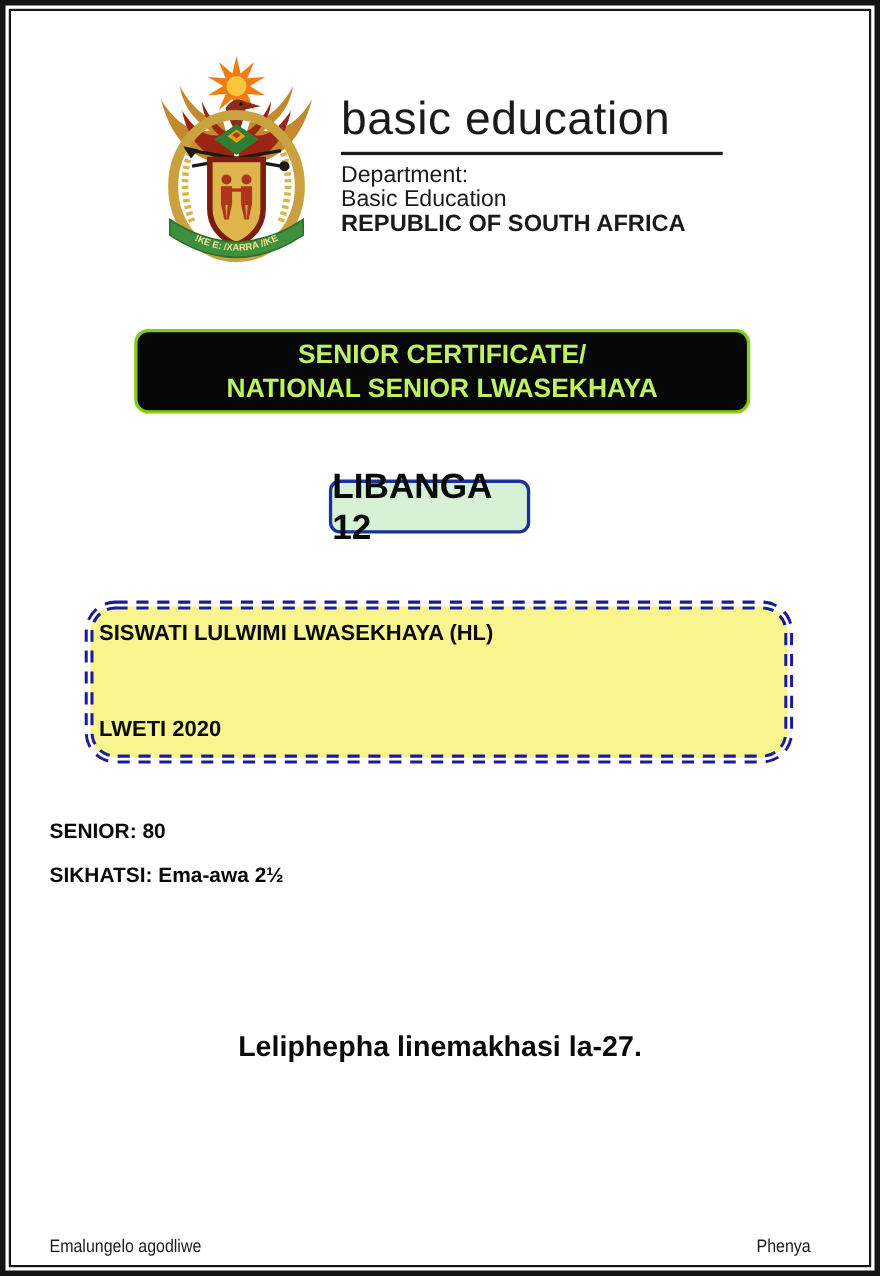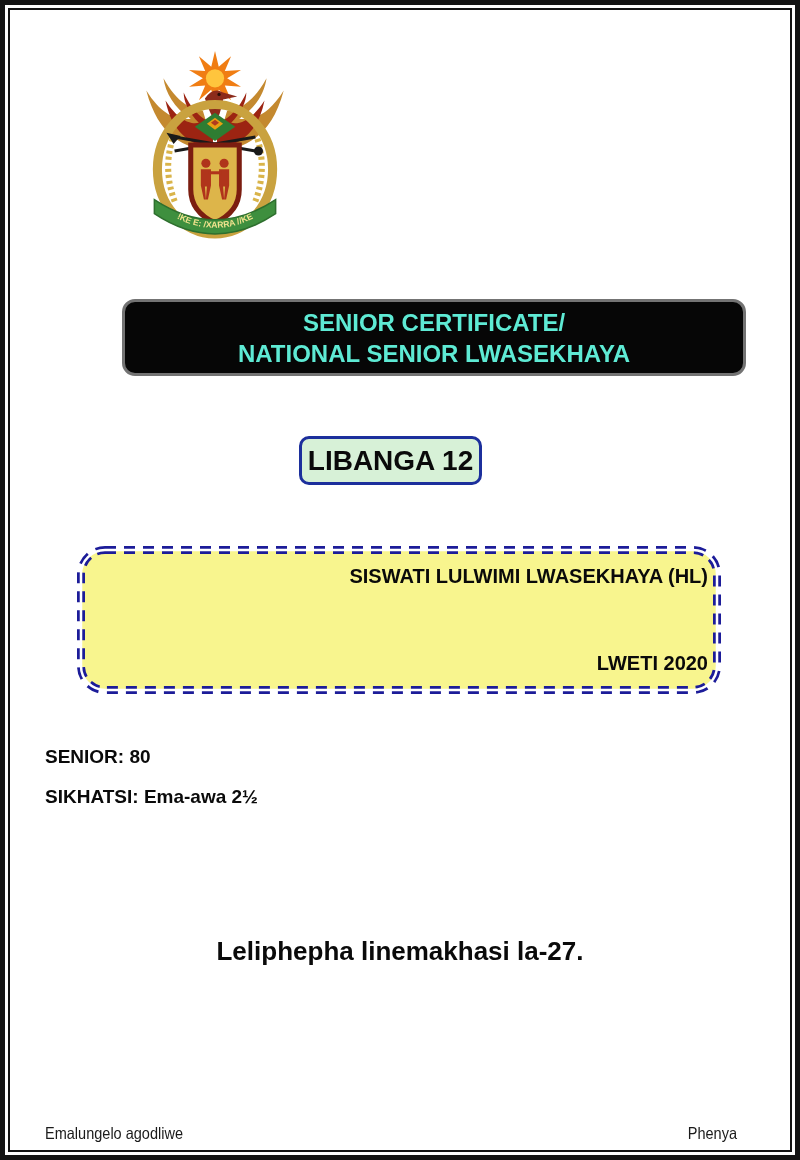--- a/index.html
+++ b/index.html
@@ -10,37 +10,37 @@
 
   
   .crest{position:absolute;left:138px;top:50px;width:154px;height:192px;}
   .brand-block{position:absolute;left:310px;top:84px;width:360px;}
   .brand-title{font-size:42px;font-weight:400;letter-spacing:0.5px;color:#1a1a1a;
                padding-bottom:6px;border-bottom:3px solid #1a1a1a;width:347px;box-sizing:border-box;}
   .dept{margin-top:7px;font-size:21px;line-height:22px;color:#1a1a1a;}
   .dept .country{font-weight:bold;font-size:21.5px;}
 
   
-  .cert-banner{position:absolute;left:122px;top:299px;width:624px;height:77px;box-sizing:border-box;
-               background:#060606;border:3px solid #737373;border-radius:13px;
+  .cert-banner{position:absolute;left:122px;top:299px;width:560px;height:77px;box-sizing:border-box;
+               background:#060606;border:3px solid #84cc16;border-radius:13px;
                display:flex;flex-direction:column;justify-content:center;align-items:center;
-               color:#5eead4;font-weight:bold;font-size:24px;line-height:31px;text-align:center;}
+               color:#bef264;font-weight:bold;font-size:24px;line-height:31px;text-align:center;}
 
   
   .grade-box{position:absolute;left:299px;top:436px;width:183px;height:49px;box-sizing:border-box;
              background:#d7f1d7;border:3px solid #1c2f9c;border-radius:10px;
-             display:flex;justify-content:center;align-items:center;
-             font-weight:bold;font-size:28px;color:#0a0a0a;}
+             display:flex;justify-content:flex-start;align-items:center;
+             font-weight:bold;font-size:32px;color:#0a0a0a;}
 
   
   .subject-box{position:absolute;left:76px;top:545px;width:646px;height:150px;}
   .subject-box svg.dashbg{position:absolute;inset:0;width:100%;height:100%;}
   .subject-lines{position:absolute;inset:0;display:flex;flex-direction:column;
                  justify-content:space-between;padding:20px 14px;box-sizing:border-box;
-                 text-align:right;font-weight:bold;font-size:20px;color:#0a0a0a;}
+                 text-align:left;font-weight:bold;font-size:20px;color:#0a0a0a;}
 
   
   .detail{position:absolute;left:45px;font-weight:bold;font-size:19px;color:#0a0a0a;}
   .detail.marks{top:746px;}
   .detail.time{top:786px;}
 
   .page-note{position:absolute;left:0;top:936px;width:100%;text-align:center;
              font-weight:bold;font-size:26px;color:#0a0a0a;}
 
   
@@ -97,20 +97,28 @@
       </g>
 
       <path d="M16,148 Q76,188 136,148 L136,162 Q76,202 16,162 Z" fill="#3e8f3e" stroke="#2e6f2e" stroke-width="1.5"></path>
       <path id="mottoPath" d="M24,158 Q76,194 128,158" fill="none"></path>
       <text font-size="8.5" font-weight="bold" fill="#f2e38e">
         <textPath href="#mottoPath" startOffset="50%" text-anchor="middle">!KE E: /XARRA //KE</textPath>
       </text>
     </svg>
   </div>
 
+  <div class="brand-block">
+    <div class="brand-title">basic education</div>
+    <div class="dept">
+      <div>Department:</div>
+      <div>Basic Education</div>
+      <div class="country">REPUBLIC OF SOUTH AFRICA</div>
+    </div>
+  </div>
 
   <div class="cert-banner">
     <div>SENIOR CERTIFICATE/</div>
     <div>NATIONAL SENIOR LWASEKHAYA</div>
   </div>
 
   <div class="grade-box">
     <span>LIBANGA 12</span>
   </div>
 

